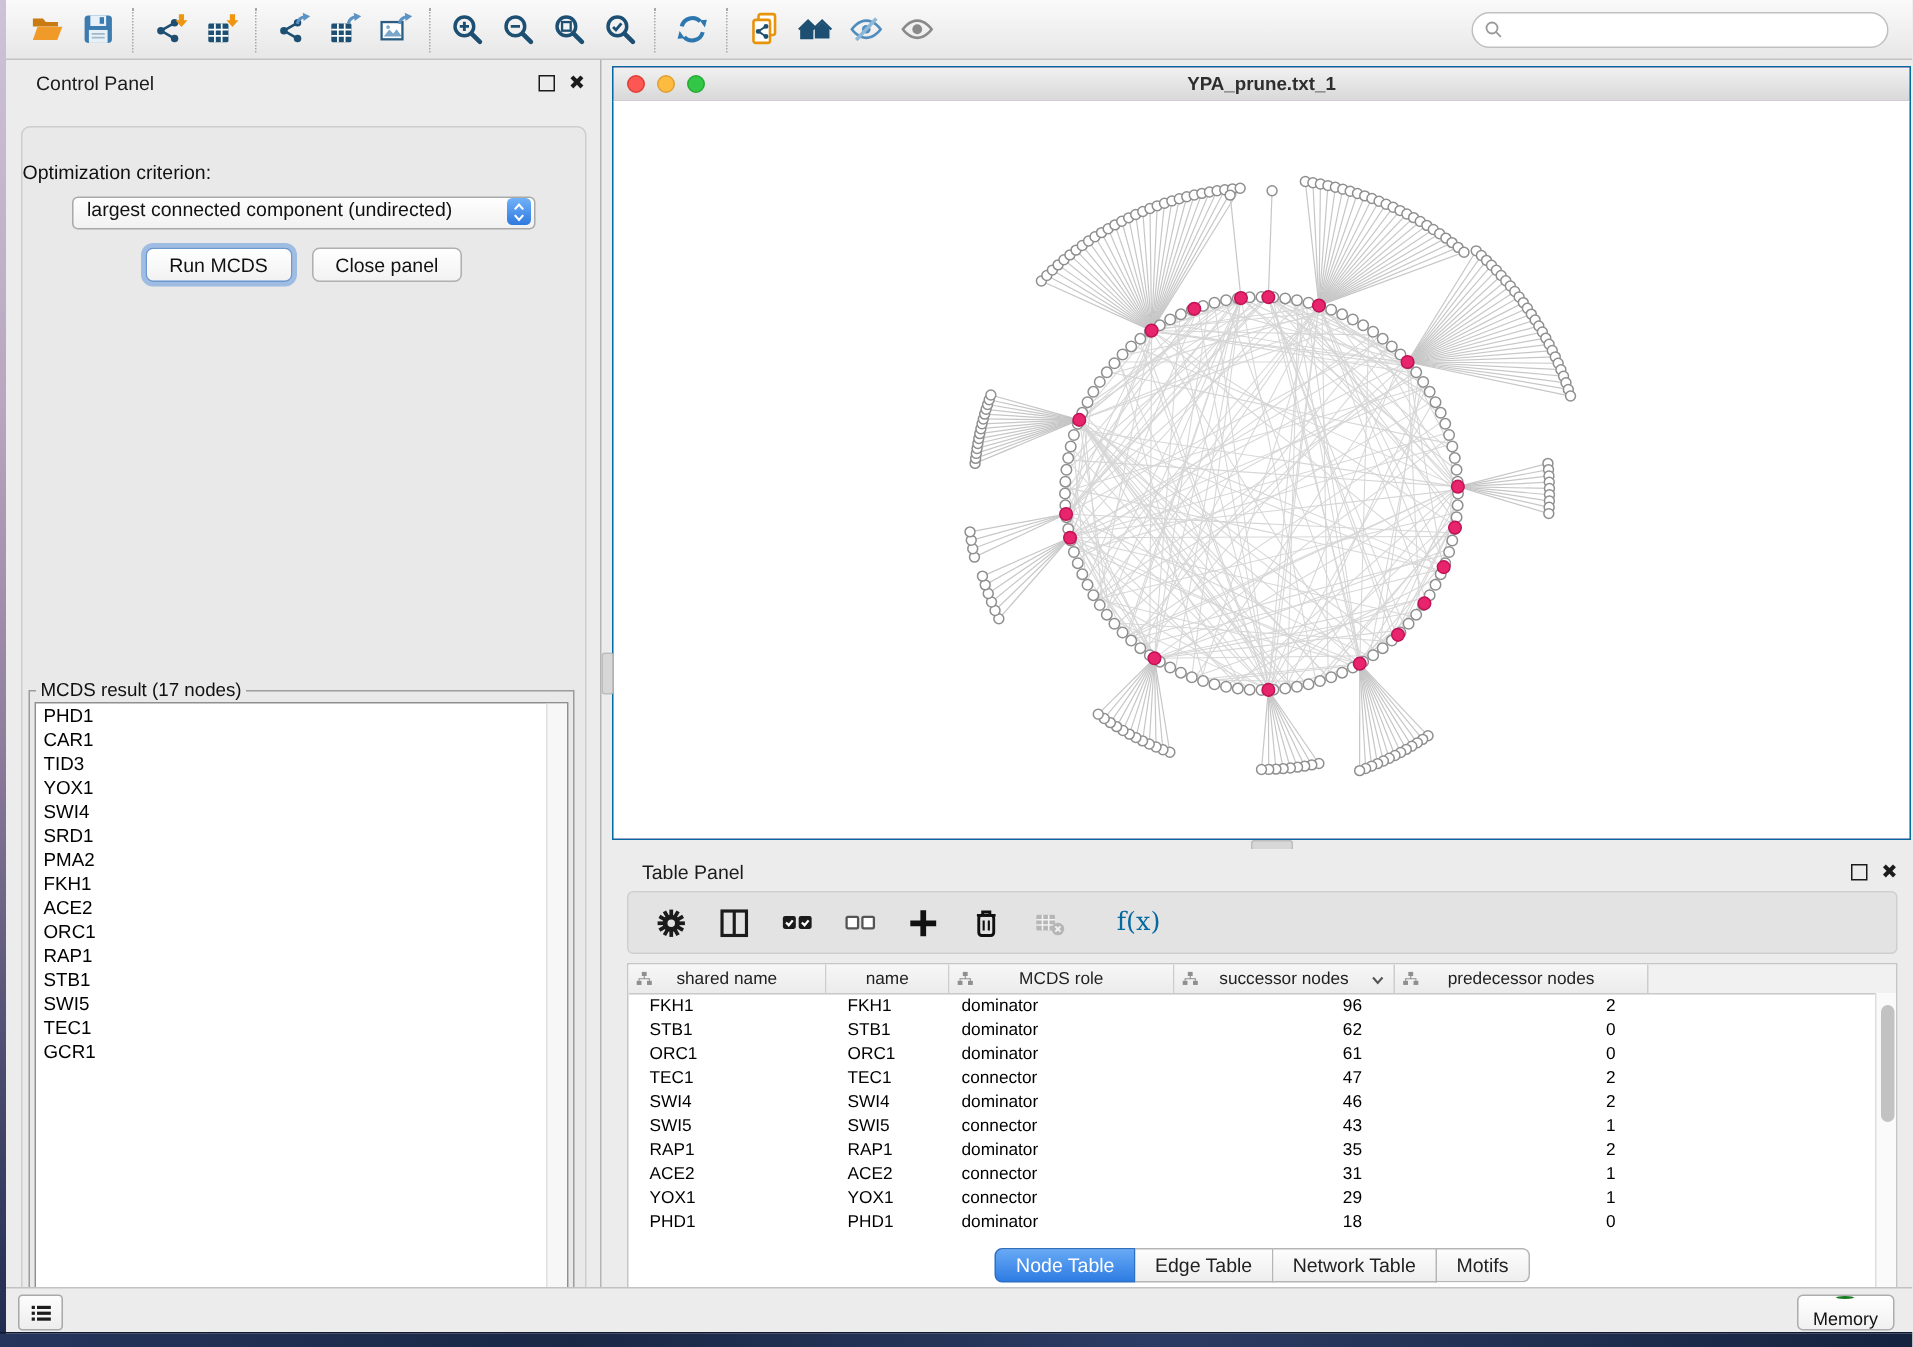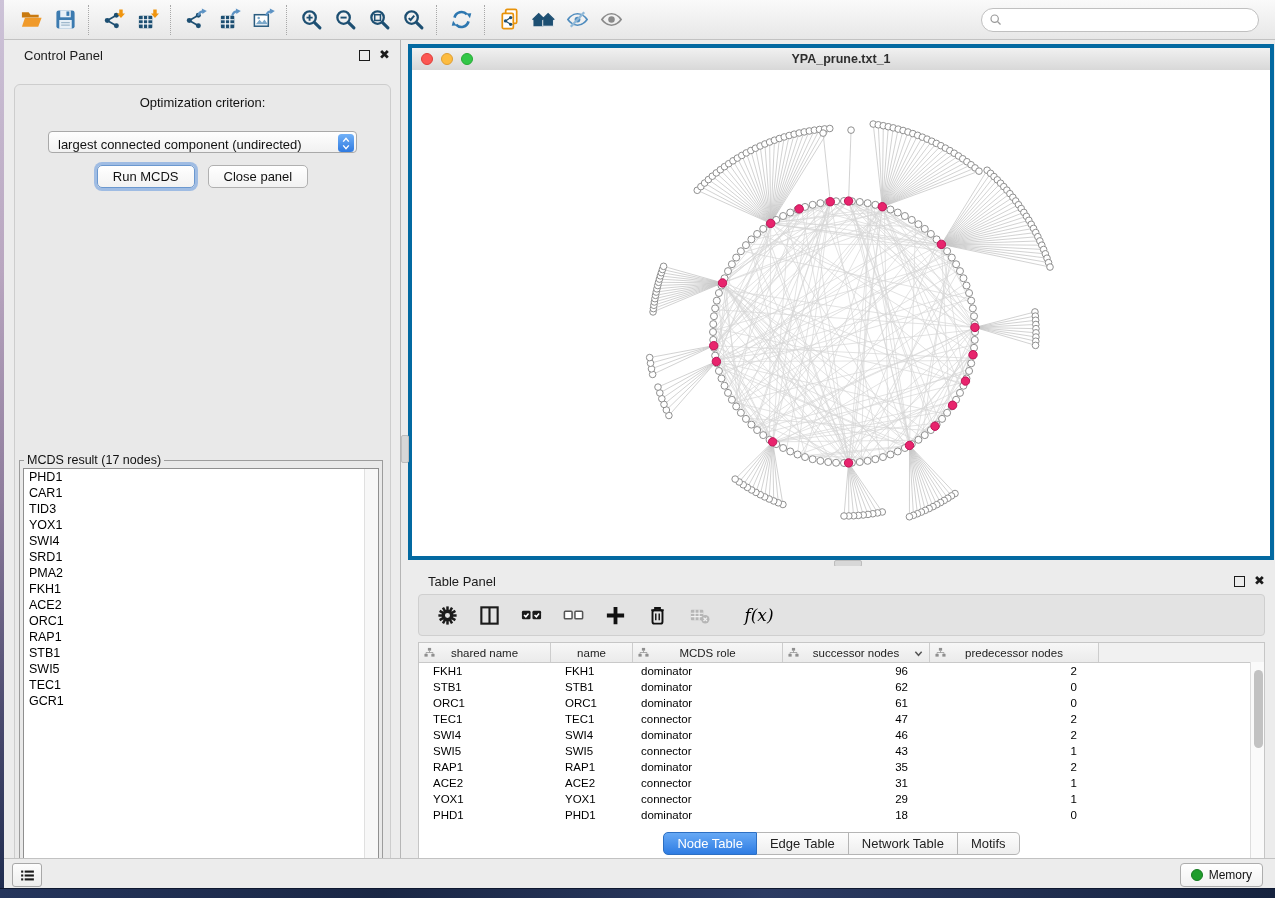--- a/index.html
+++ b/index.html
@@ -31,80 +31,80 @@
   .panel-head-icons{margin-left:auto;display:flex;align-items:center;gap:9px;}
   .float-box{width:9px;height:9px;border:1.5px solid #1b1b1b;display:inline-block;}
   .close-x{font-size:13px;font-weight:bold;color:#1b1b1b;line-height:10px;}
   .seg{display:flex;justify-content:center;position:relative;z-index:2;margin-top:7px;}
   .seg .tab{height:21px;line-height:21px;padding:0 13px;font-size:13px;color:#222;cursor:default;
     background:linear-gradient(#fdfdfd,#eeeeee);border:1px solid #b5b5b5;border-left:none;}
   .seg .tab:first-child{border-left:1px solid #b5b5b5;border-radius:5px 0 0 5px;}
   .seg .tab:last-child{border-radius:0 5px 5px 0;}
   .seg .tab.sel{background:linear-gradient(#67a9f5,#2e7ce3);color:#fff;border-color:#2d6fc2;}
   .cp-content{left:10px;top:55px;width:377px;height:797px;background:#e9e9e9;border:1px solid #cdcdcd;border-radius:6px;margin-top:-11px;box-sizing:border-box;}
-  .opt-label{text-align:center;margin-top:10px;font-size:13px;color:#111;}
+  .opt-label{margin-top:22px;font-size:13px;color:#111;}
   .combo{position:absolute;left:33px;right:33px;top:46px;height:22px;border:1px solid #a9a9a9;border-radius:4px;
-    background:linear-gradient(#fefefe,#f1f1f1);display:flex;align-items:flex-end;font-size:13px;color:#111;
+    background:linear-gradient(#fefefe,#f1f1f1);display:flex;align-items:flex-start;font-size:13px;color:#111;
     padding-left:9px;box-sizing:border-box;}
   .combo .val{flex:1;white-space:nowrap;overflow:hidden;}
   .stepper{width:16px;height:18px;margin-right:2px;border-radius:3.5px;background:linear-gradient(#71b1f8,#2f7ae0);
     display:flex;flex-direction:column;align-items:center;justify-content:center;gap:1px;}
   .btn-row{position:absolute;left:0;right:0;top:80px;display:flex;justify-content:center;gap:13px;}
   .pbtn{height:23px;line-height:21px;padding:0 15px;font-size:13px;color:#111;background:linear-gradient(#ffffff,#f2f2f2);
     border:1px solid #b0b0b0;border-radius:5px;cursor:default;}
   .pbtn.focus{border-color:#6b98cf;box-shadow:0 0 0 3px rgba(98,152,222,.55);}
   .groupbox{position:absolute;left:4px;right:7px;top:368px;bottom:14px;border:1px solid #9c9c9c;margin:0;padding:0;}
   .groupbox legend{font-size:12.5px;color:#111;padding:0 3px;margin-left:4px;}
   .mcds-list{position:absolute;left:3px;right:3px;top:1px;bottom:3px;background:#fff;border:1px solid #8f8f8f;overflow:hidden;}
   .mcds-item{font-size:12.5px;line-height:16px;padding-left:5px;color:#000;}
   .mcds-scroll{position:absolute;right:0;top:0;bottom:0;width:13px;background:#f7f7f7;border-left:1px solid #e0e0e0;}
 
   
-  .netwin{left:408px;top:44px;width:866px;height:516px;background:#701a75;border:4px solid #0369a1;box-sizing:border-box;}
+  .netwin{left:408px;top:44px;width:866px;height:516px;background:#701a75;border:1px solid #0369a1;box-sizing:border-box;}
   .net-titlebar{height:22px;background:linear-gradient(#f1f1f1,#d8d8d8);border-bottom:1px solid #ababab;
     display:flex;align-items:center;position:relative;}
   .lights{display:flex;gap:8px;margin-left:9px;}
   .light{width:12px;height:12px;border-radius:50%;box-sizing:border-box;}
   .l-red{background:#fc5753;border:1px solid #df3e38;}
   .l-yellow{background:#fdbc40;border:1px solid #de9f34;}
   .l-green{background:#33c748;border:1px solid #27aa35;}
   .net-title{position:absolute;left:0;right:0;text-align:center;font-size:12.5px;font-weight:600;color:#2e2e2e;}
   .net-canvas{position:absolute;left:0;top:22px;right:0;bottom:0;background:#fff;}
 
   
   .split-v{left:401px;top:435px;width:6px;height:26px;background:#d7d7d7;border:1px solid #bdbdbd;border-radius:2px;}
   .split-h{left:834px;top:560px;width:26px;height:5px;background:#d7d7d7;border:1px solid #bdbdbd;border-radius:2px;}
 
   
   .tpanel{left:408px;top:566px;width:867px;height:292px;background:#ececec;box-sizing:border-box;}
   .tp-toolbar{position:absolute;left:10px;right:10px;top:28px;height:42px;background:#e3e3e3;border:1px solid #cfcfcf;
     border-radius:4px;display:flex;align-items:center;gap:10px;padding-left:12px;box-sizing:border-box;}
   .tp-btn{width:32px;height:32px;display:inline-flex;align-items:center;justify-content:center;}
-  .fx{font-family:"DejaVu Serif","Liberation Serif",serif;font-style:italic;color:#000000;font-size:17px;margin-left:36px;}
+  .fx{font-family:"DejaVu Serif","Liberation Serif",serif;color:#0369a1;font-size:17px;margin-left:36px;}
   .tbl{position:absolute;left:10px;right:10px;top:76px;height:228px;background:#fff;border:1px solid #c6c6c6;box-sizing:border-box;overflow:hidden;}
   .tbl-head{display:flex;height:19px;border-bottom:1px solid #c9c9c9;background:#f1f1f1;}
   .th{position:relative;display:flex;align-items:center;justify-content:center;font-size:11.5px;color:#222;
     border-right:1px solid #cdcdcd;box-sizing:border-box;background:linear-gradient(#f7f7f7,#ebebeb);}
   .th .tree-ic{position:absolute;left:5px;top:4px;}
   .th .sort-ic{position:absolute;right:6px;top:6px;}
   .trow{display:flex;height:16px;}
   .td{font-size:11.5px;color:#000;box-sizing:border-box;line-height:16px;white-space:nowrap;overflow:hidden;}
   .td.l{padding-left:14px;text-align:left;}
   .td.l2{padding-left:8px;text-align:left;}
   .td.r{padding-right:22px;text-align:right;}
   .tbl-scroll{position:absolute;right:0;top:19px;bottom:0;width:13px;background:#fafafa;border-left:1px solid #dddddd;}
   .tbl-thumb{position:absolute;right:1.5px;top:8px;width:9px;height:78px;border-radius:5px;background:#c2c2c2;}
   .tp-tabs{position:absolute;left:0;right:0;top:266px;display:flex;justify-content:center;}
 
   
   .statusbar{left:4px;top:858px;width:1271px;height:30px;background:#ececec;border-top:1px solid #c2c2c2;box-sizing:border-box;}
   .list-btn{position:absolute;left:8px;top:4px;width:28px;height:22px;background:linear-gradient(#fdfdfd,#ededed);
     border:1px solid #a8a8a8;border-radius:3px;display:flex;align-items:center;justify-content:center;}
   .mem-btn{position:absolute;right:12px;top:4px;height:22px;padding:0 10px;background:linear-gradient(#ffffff,#f1f1f1);
-    border:1px solid #adadad;border-radius:4px;display:flex;align-items:center;gap:6px;font-size:12px;color:#111;}
+    border:1px solid #adadad;border-radius:4px;display:flex;align-items:center;gap:6px;font-size:12px;color:#111;flex-direction:column;}
   .mem-dot{width:10px;height:10px;border-radius:50%;background:#1f9d2c;border:1px solid #157a20;}
   svg{display:block;}
 </style>
 </head>
 <body>
 
 <div class="abs wp-left"></div>
 
 <div class="abs toolbar">
   <div class="tb-groups" id="tb-groups">

